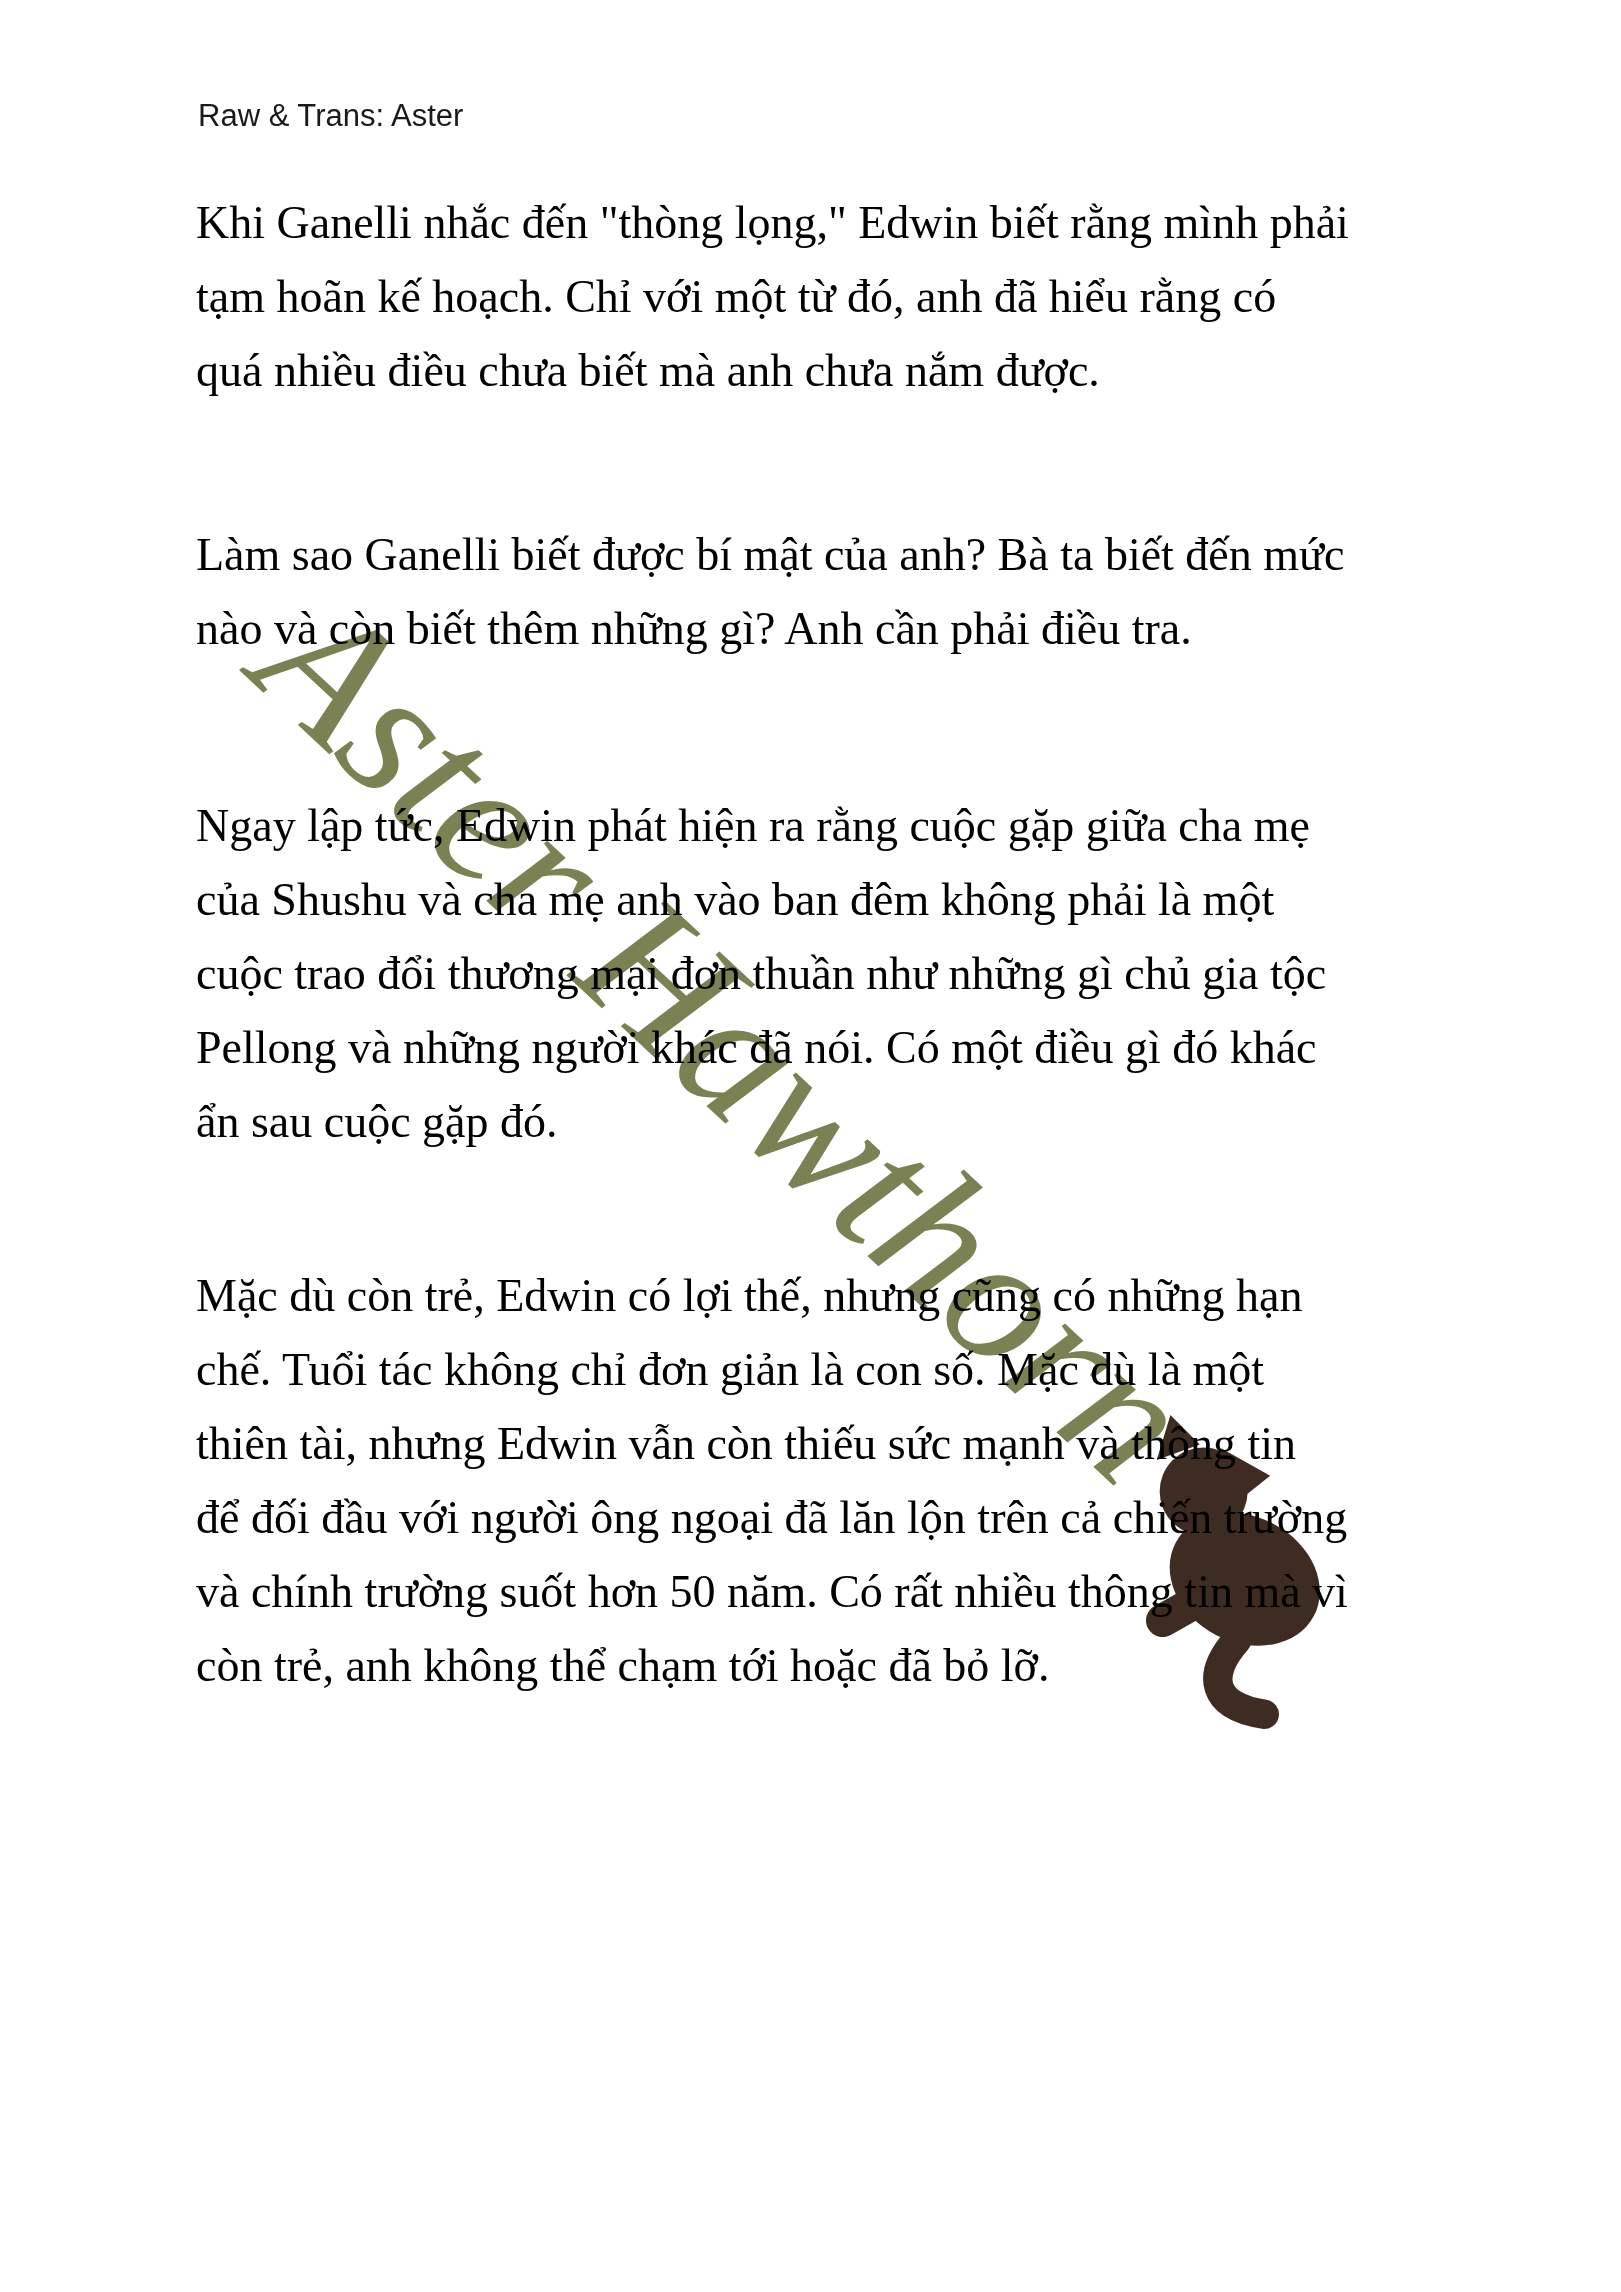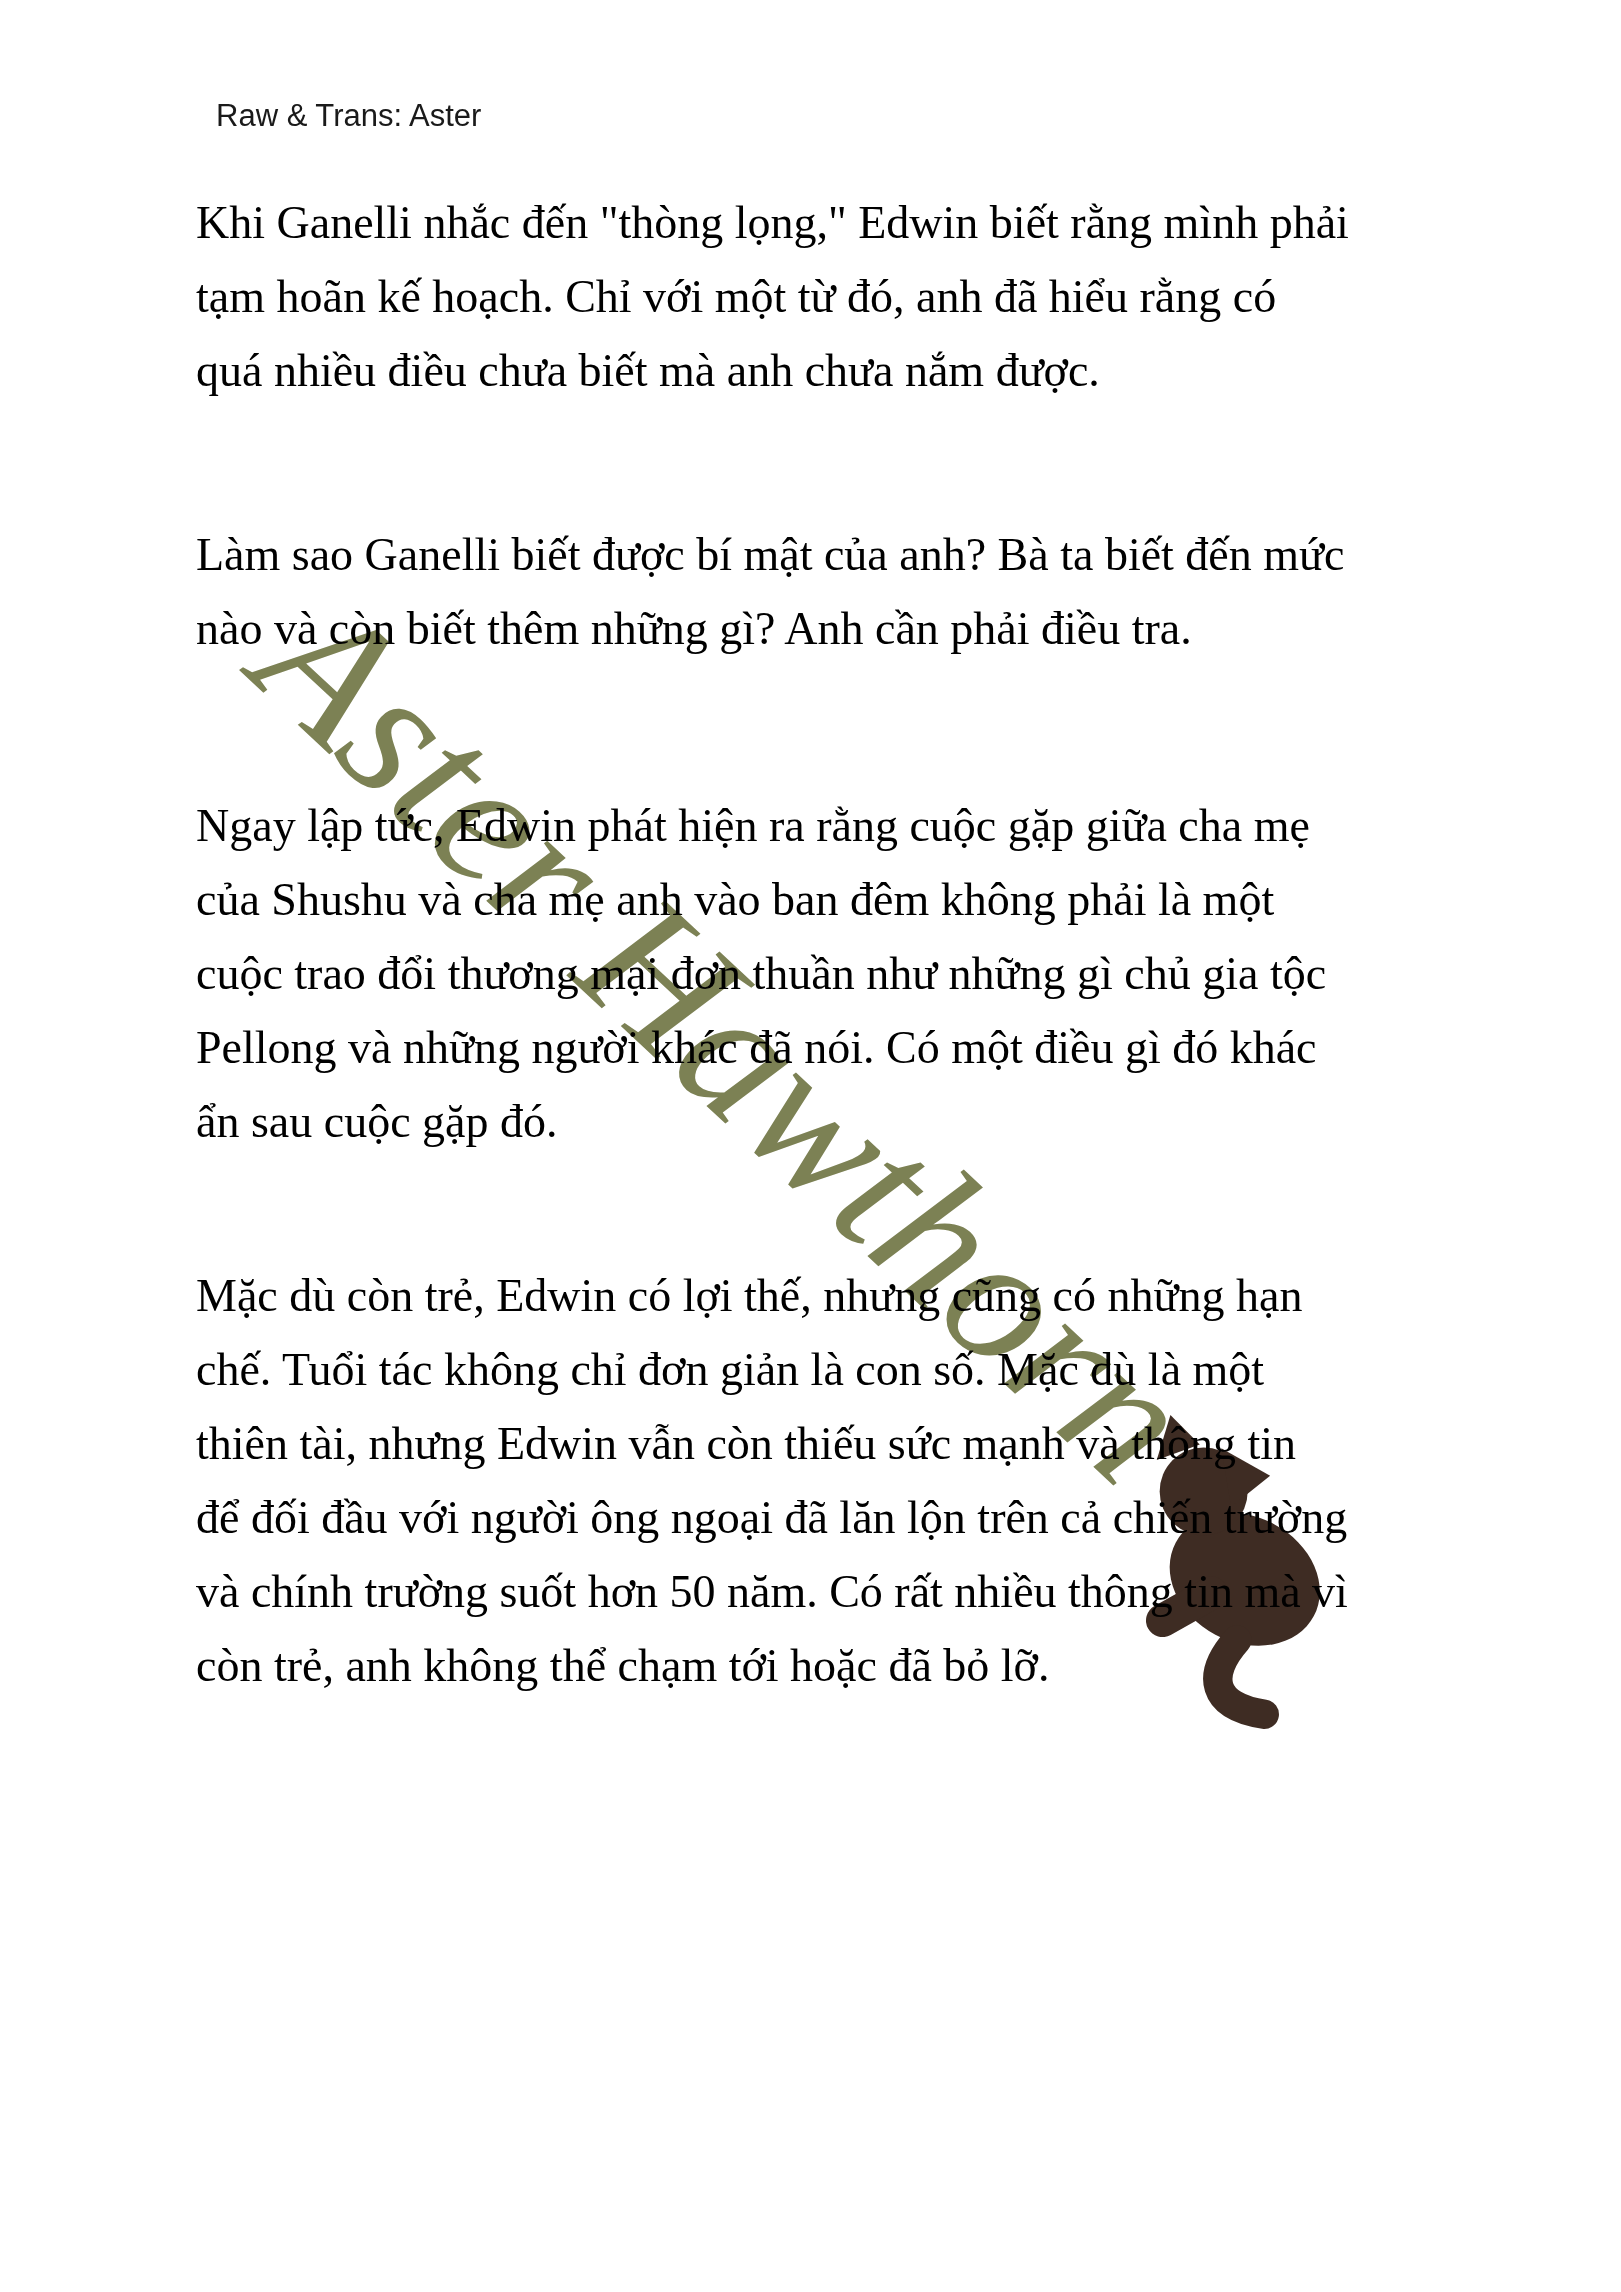--- a/index.html
+++ b/index.html
@@ -10,21 +10,21 @@
   .page {
     position: relative;
     width: 1621px;
     height: 2293px;
     background: #ffffff;
     overflow: hidden;
     font-family: "Liberation Serif", serif;
   }
   .doc-header {
     position: absolute;
-    left: 216px;
+    left: 198px;
     top: 96px;
     font-family: "Liberation Sans", sans-serif;
     font-size: 31px;
     line-height: 39px;
     color: #1a1a1a;
     z-index: 3;
     white-space: pre;
   }
   .para {
     position: absolute;

